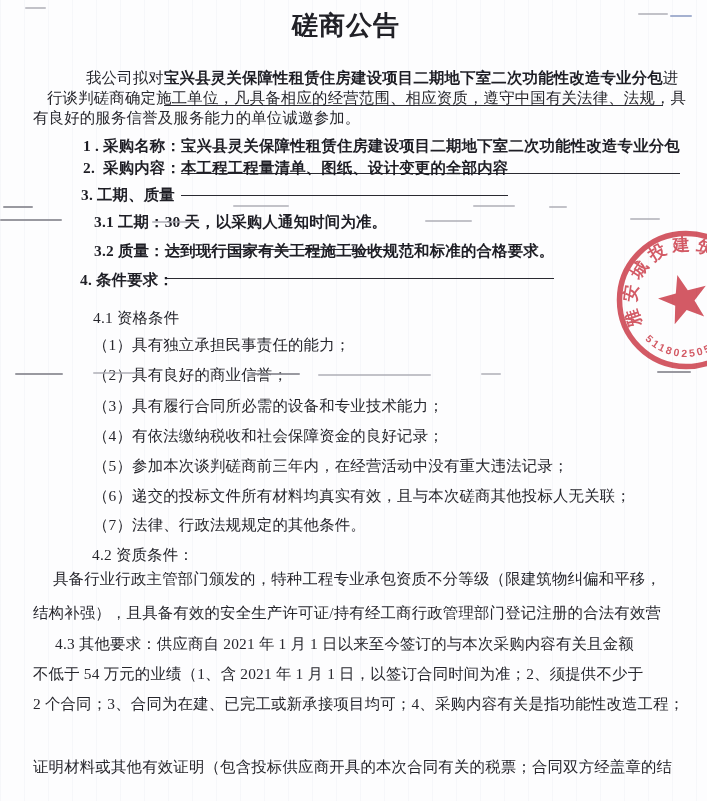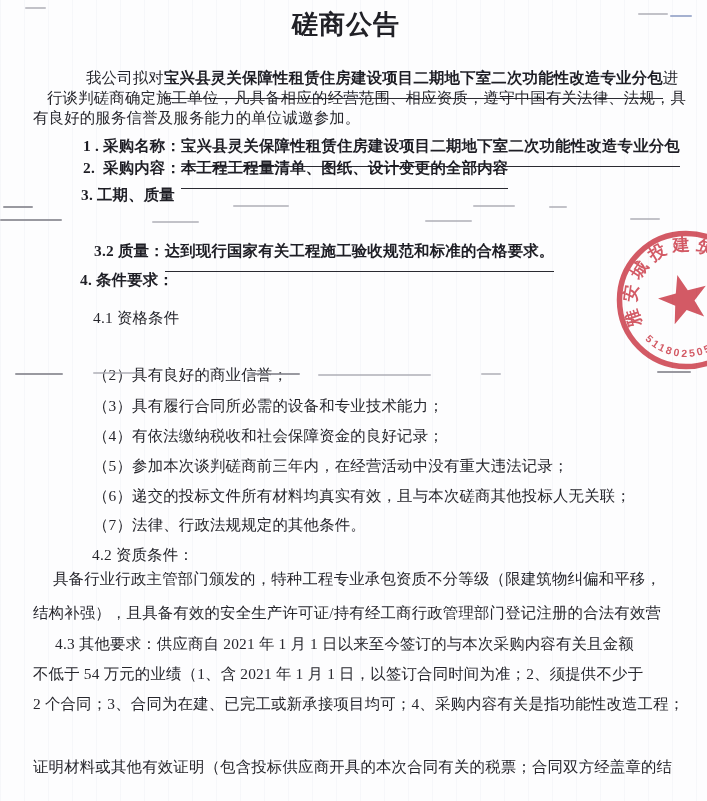--- a/index.html
+++ b/index.html
@@ -25,27 +25,27 @@
     white-space:pre;
     font-size:15.4px;
     line-height:20px;
     z-index:2;
     letter-spacing:0.2px;
   }
   .bold{font-weight:700;color:#1e1e25;}
   .doc-title{
     position:absolute;top:11px;left:0;width:692px;
     text-align:center;
-    font-family:Liberation Mono, monospace;
+    font-family:Liberation Serif, serif;
     font-weight:700;font-size:26px;line-height:30px;
     color:#212127;letter-spacing:1px;z-index:2;
   }
   .u{
     border-bottom:1.5px solid #2a2a31;
-    padding-bottom:12px;
+    padding-bottom:19px;
   }
   .dash{
     position:absolute;height:2px;background:#87878f;border-radius:1px;
     z-index:3;opacity:0.85;
   }
   .dash.light{background:#a8a8b0;opacity:0.7;}
   .dash.blue{background:#8e9ec4;opacity:0.8;}
   .stamp{
     position:absolute;left:600px;top:220px;width:160px;height:162px;
     z-index:4;opacity:0.88;mix-blend-mode:multiply;
@@ -82,24 +82,26 @@
 
   <div class="doc-title">磋商公告</div>
 
   <div class="txt" style="left:86px;top:68px"><span>我公司拟对</span><span class="u bold">宝兴县灵关保障性租赁住房建设项目二期地下室二次功能性改造专业分包</span><span>进</span></div>
   <div class="txt" style="left:47px;top:88px">行谈判磋商确定施工单位，凡具备相应的经营范围、相应资质，遵守中国有关法律、法规，具</div>
   <div class="txt" style="left:33px;top:108px">有良好的服务信誉及服务能力的单位诚邀参加。</div>
 
   <div class="txt bold" style="left:83px;top:136px"><span>1 . 采购名称：</span><span class="u">宝兴县灵关保障性租赁住房建设项目二期地下室二次功能性改造专业分包</span></div>
   <div class="txt bold" style="left:83px;top:158px"><span>2.  采购内容：</span><span class="u">本工程工程量清单、图纸、设计变更的全部内容</span></div>
   <div class="txt bold" style="left:81px;top:185px">3. 工期、质量</div>
+  <div class="txt bold" style="left:94px;top:212px"><span>3.1 工期：</span><span class="u">30 天，以采购人通知时间为准。</span></div>
   <div class="txt bold" style="left:94px;top:241px"><span>3.2 质量：</span><span class="u">达到现行国家有关工程施工验收规范和标准的合格要求。</span></div>
   <div class="txt bold" style="left:80px;top:270px">4. 条件要求：</div>
   <div class="txt" style="left:93px;top:308px">4.1 资格条件</div>
 
+  <div class="txt" style="left:93px;top:335px">（1）具有独立承担民事责任的能力；</div>
   <div class="txt" style="left:93px;top:365px">（2）具有良好的商业信誉；</div>
   <div class="txt" style="left:93px;top:396px">（3）具有履行合同所必需的设备和专业技术能力；</div>
   <div class="txt" style="left:93px;top:426px">（4）有依法缴纳税收和社会保障资金的良好记录；</div>
   <div class="txt" style="left:93px;top:456px">（5）参加本次谈判磋商前三年内，在经营活动中没有重大违法记录；</div>
   <div class="txt" style="left:93px;top:486px">（6）递交的投标文件所有材料均真实有效，且与本次磋商其他投标人无关联；</div>
   <div class="txt" style="left:93px;top:515px">（7）法律、行政法规规定的其他条件。</div>
 
   <div class="txt" style="left:92px;top:545px">4.2 资质条件：</div>
   <div class="txt" style="left:53px;top:569px">具备行业行政主管部门颁发的，特种工程专业承包资质不分等级（限建筑物纠偏和平移，</div>
   <div class="txt" style="left:33px;top:603px">结构补强），且具备有效的安全生产许可证/持有经工商行政管理部门登记注册的合法有效营</div>

